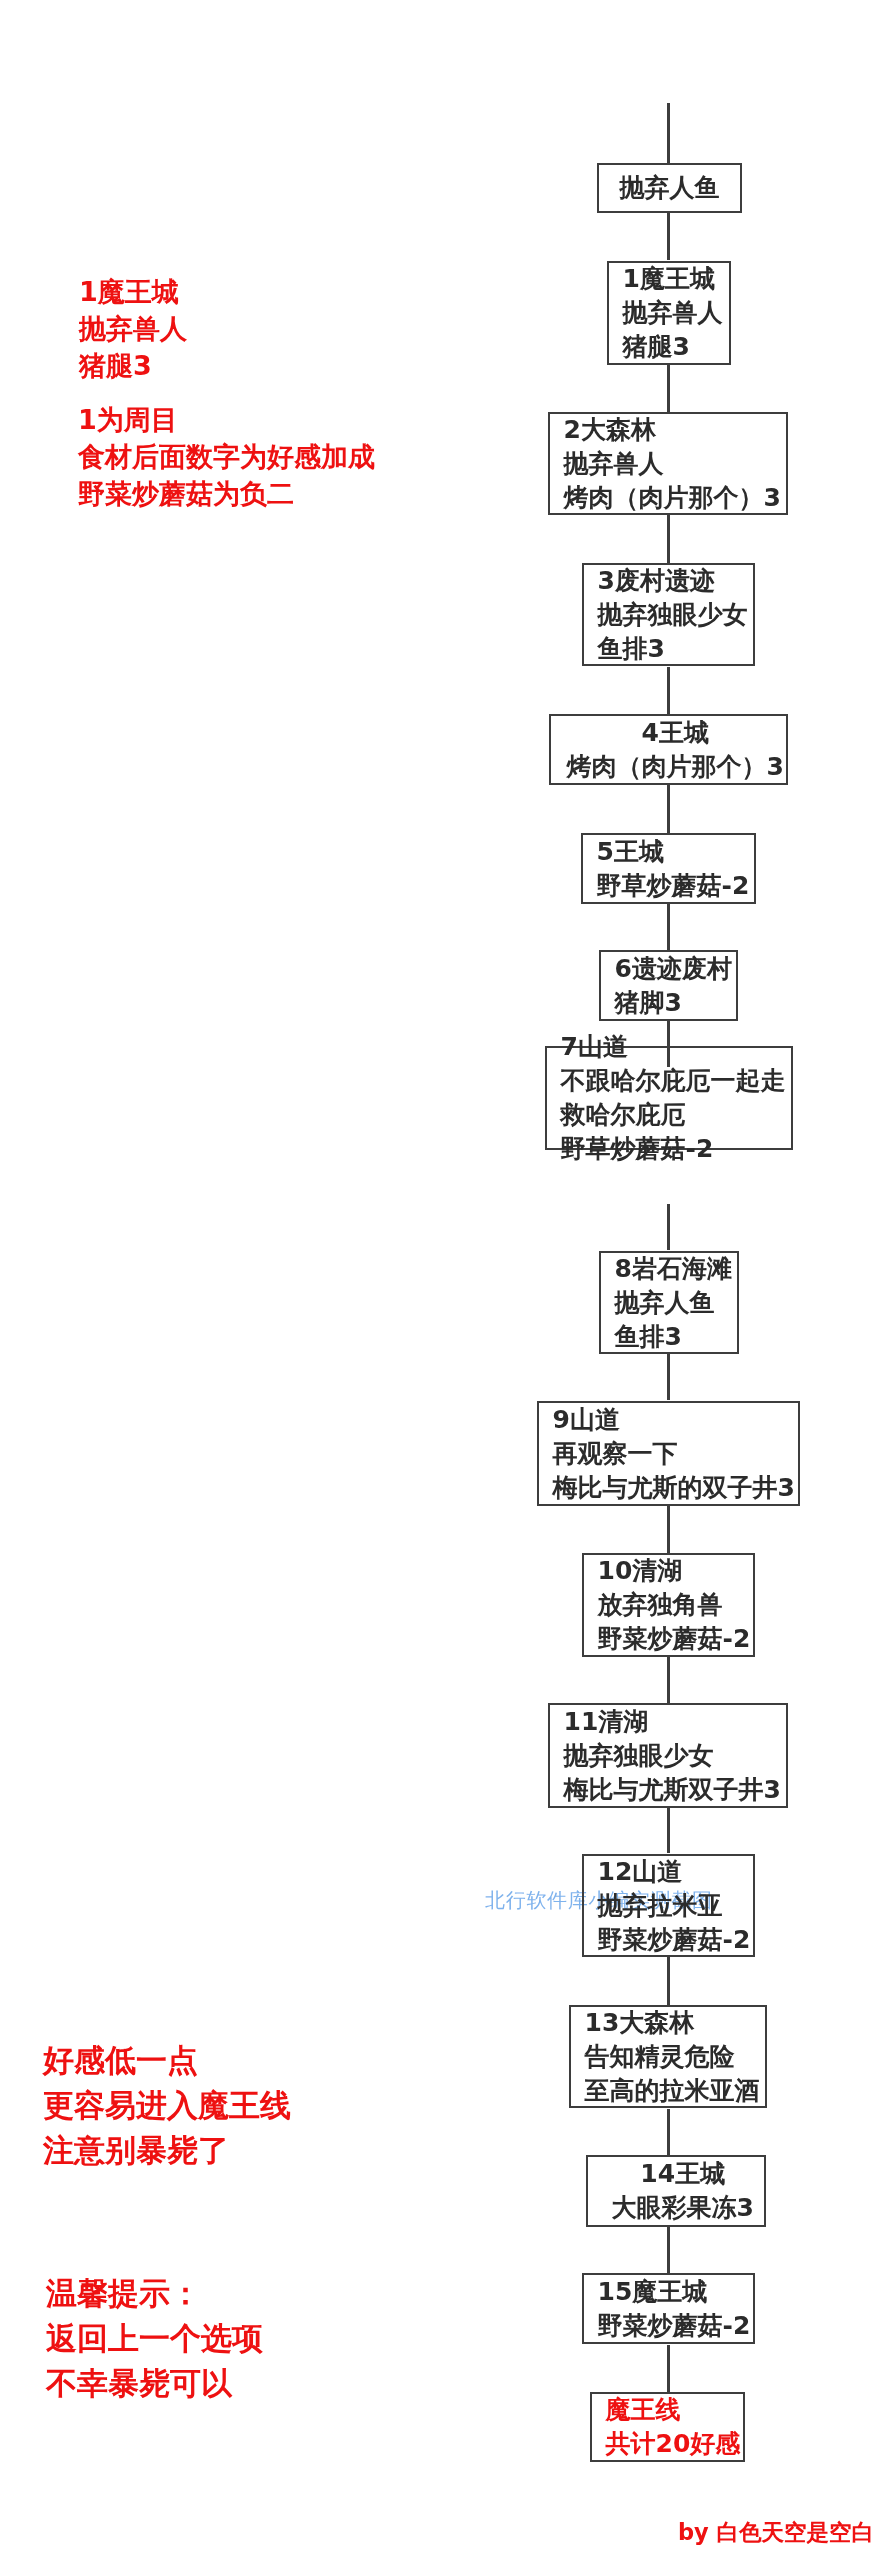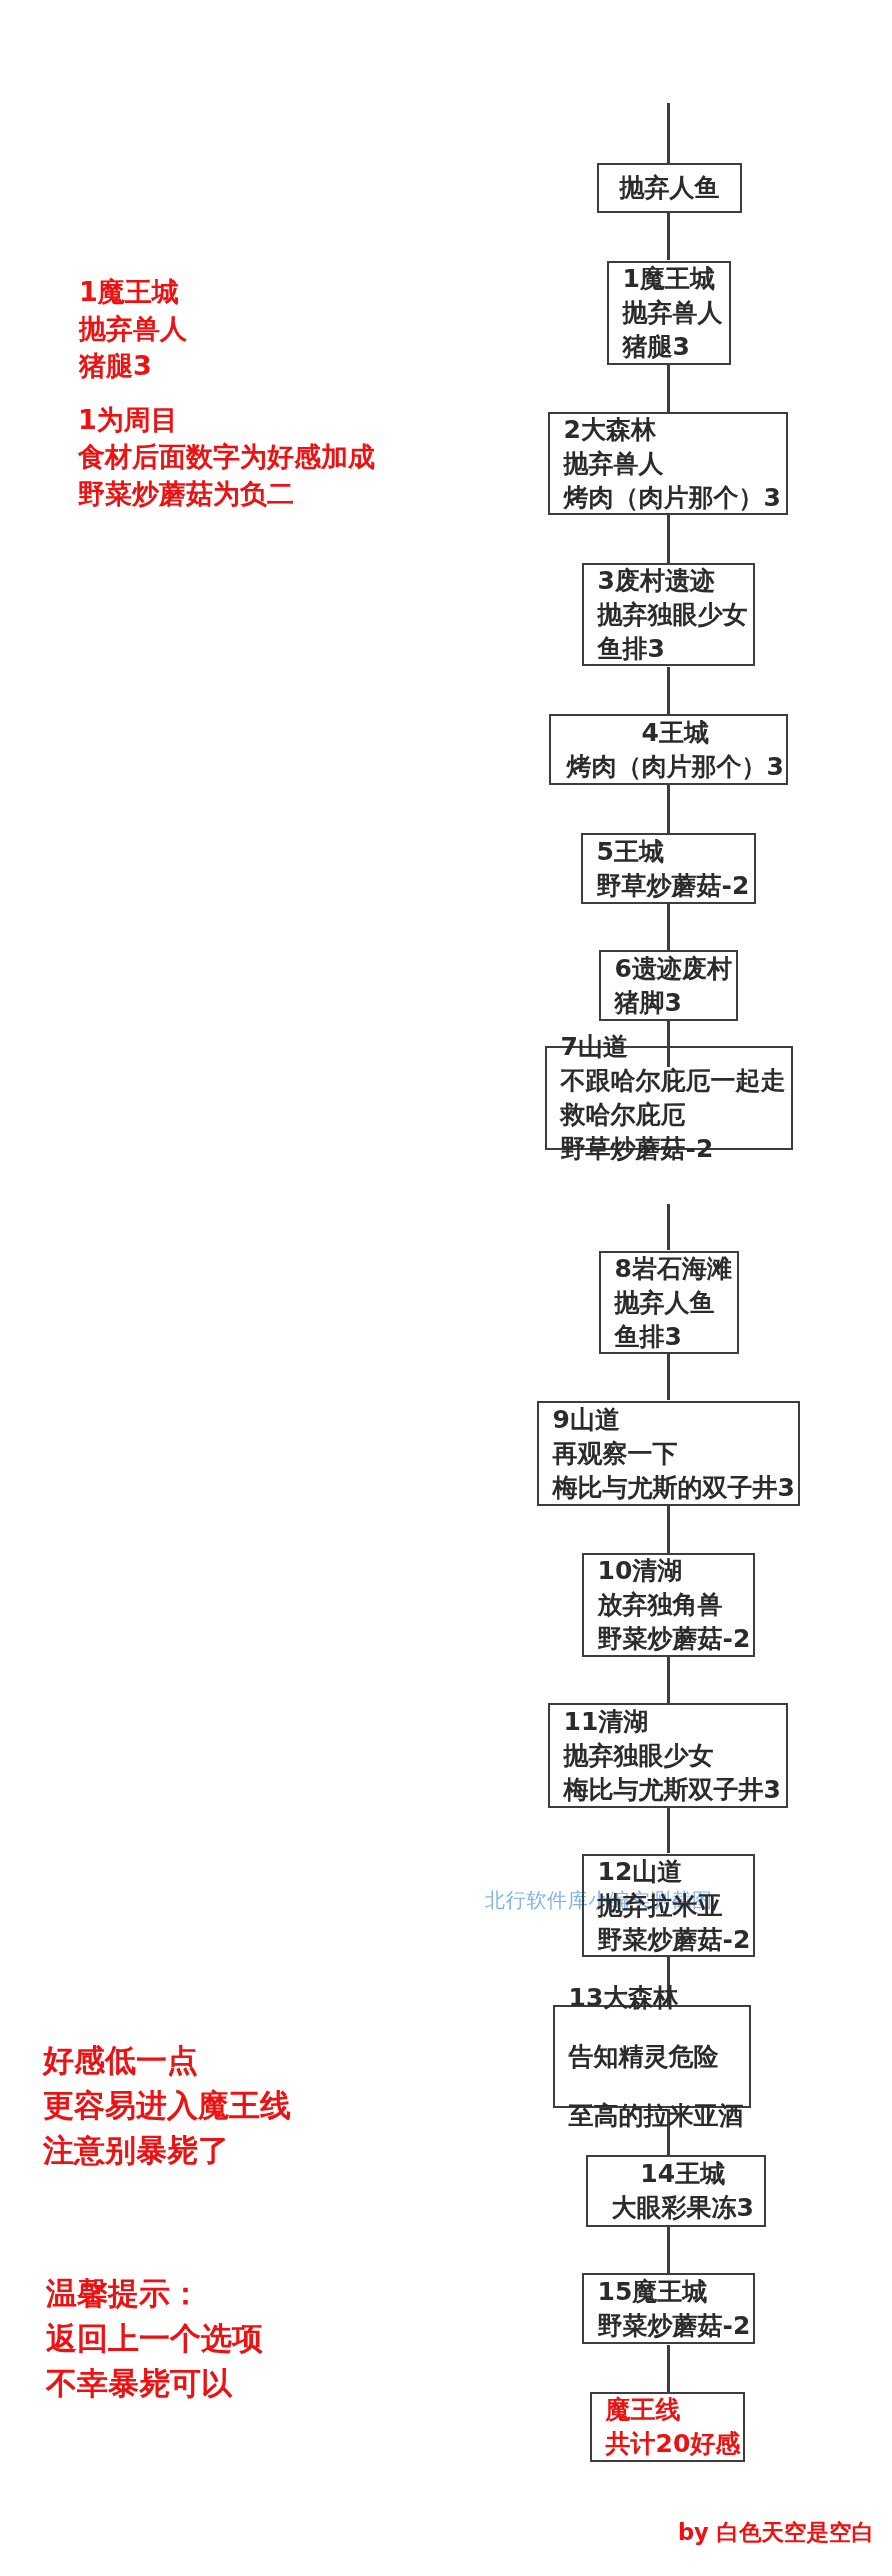--- a/index.html
+++ b/index.html
@@ -117,21 +117,21 @@
       <div class="flow-node" style="left: 548px; top: 1703px; width: 240px; height: 105px;">
         <div class="node-line">11清湖</div>
         <div class="node-line">抛弃独眼少女</div>
         <div class="node-line">梅比与尤斯双子井3</div>
       </div>
       <div class="flow-node" style="left: 582px; top: 1854px; width: 173px; height: 103px;">
         <div class="node-line">12山道</div>
         <div class="node-line">抛弃拉米亚</div>
         <div class="node-line">野菜炒蘑菇-2</div>
       </div>
-      <div class="flow-node" style="left: 553px; top: 2005px; width: 198px; height: 103px; gap: 25px;">
+      <div class="flow-node" style="left: 569px; top: 2005px; width: 198px; height: 103px;">
         <div class="node-line">13大森林</div>
         <div class="node-line">告知精灵危险</div>
         <div class="node-line">至高的拉米亚酒</div>
       </div>
       <div class="flow-node" style="left: 586px; top: 2155px; width: 180px; height: 72px; text-align: center;">
         <div class="node-line">14王城</div>
         <div class="node-line">大眼彩果冻3</div>
       </div>
       <div class="flow-node" style="left: 582px; top: 2273px; width: 173px; height: 71px;">
         <div class="node-line">15魔王城</div>

